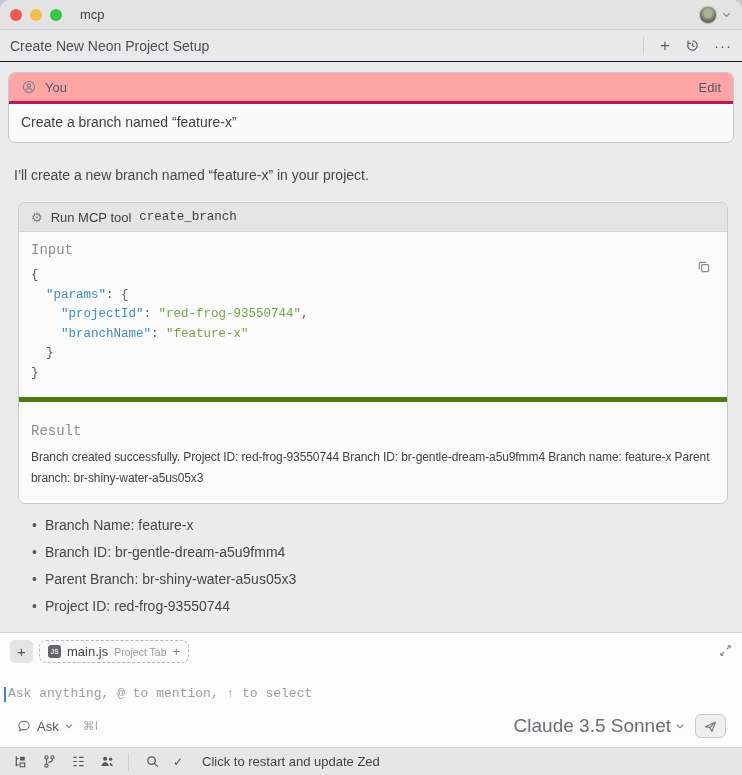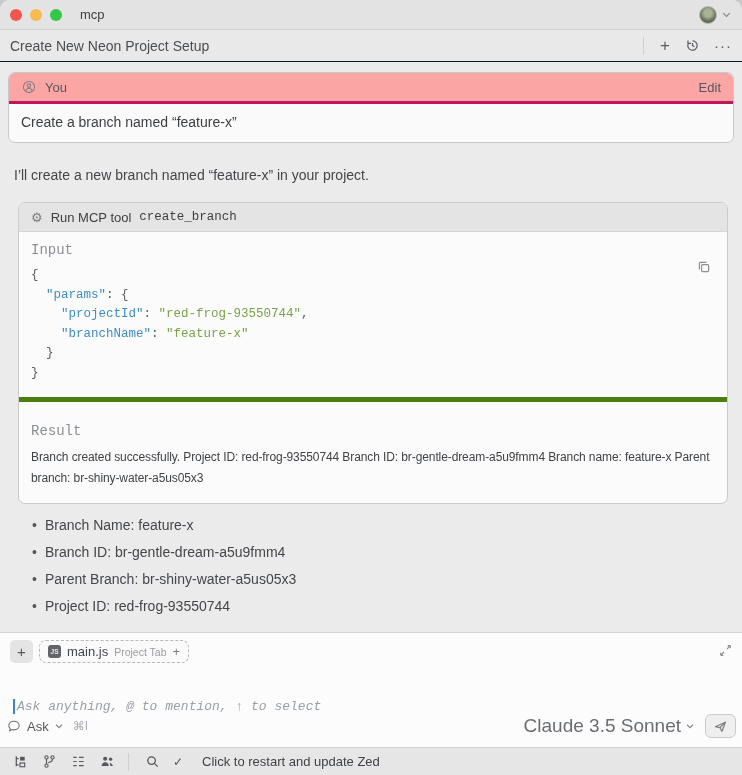--- a/index.html
+++ b/index.html
@@ -71,24 +71,24 @@
   .add-context{ width:23px; height:23px; background:#e5e4e4; border:none; border-radius:5px;
                 font-size:15px; color:#55585c; line-height:1; cursor:default; }
   .chip{ display:flex; align-items:center; gap:6px; border:1px dashed #b8b8b8; border-radius:7px;
          padding:3px 8px; background:#fafafa; }
   .js-icon{ width:13px; height:13px; background:#616569; color:#e8e8e8; border-radius:3px;
             font-size:6.5px; font-weight:bold; display:flex; align-items:center; justify-content:center; }
   .chip-file{ font-size:13px; color:#43464a; }
   .chip-badge{ font-size:10.5px; color:#9a9da1; }
   .chip-plus{ font-size:13px; color:#7c7f84; }
   .expand-btn{ margin-left:auto; background:none; border:none; cursor:default; }
-  .composer-input{ flex:1; padding:10px 13px 0; display:flex; align-items:flex-end;font-style:italic; }
+  .composer-input{ flex:1; padding:10px 4px 0; display:flex; align-items:center; }
   .cursor-bar{ width:2px; height:15px; background:var(--accent,#3b82d6); display:inline-block; margin-top:1px; }
   .placeholder{ font-family:"Liberation Mono", monospace; font-size:13px; color:#9ba0a5; margin-left:2px; }
-  .composer-bottom{ display:flex; align-items:center; padding:0 6px 9px; }
+  .composer-bottom{ display:flex; align-items:center; padding:0 16px 9px; }
   .mode-select{ display:flex; align-items:center; gap:5px; font-size:13px; color:#55585c; }
   .shortcut{ font-size:12px; color:#a9acb0; margin-left:4px; }
   .composer-bottom .right{ margin-left:auto; display:flex; align-items:center; gap:10px; }
   .model-select{ display:flex; align-items:center; gap:4px; font-size:19px; color:#6a6e72; }
   .send-btn{ width:31px; height:24px; border:1px solid #cbcaca; border-radius:6px; background:#f0efef;
              display:flex; align-items:center; justify-content:center; cursor:default; }
 
   
   .statusbar{ flex:none; height:28px; background:#e7e6e6; border-top:1px solid #d4d3d3;
               display:flex; align-items:center; padding:0 12px; }

